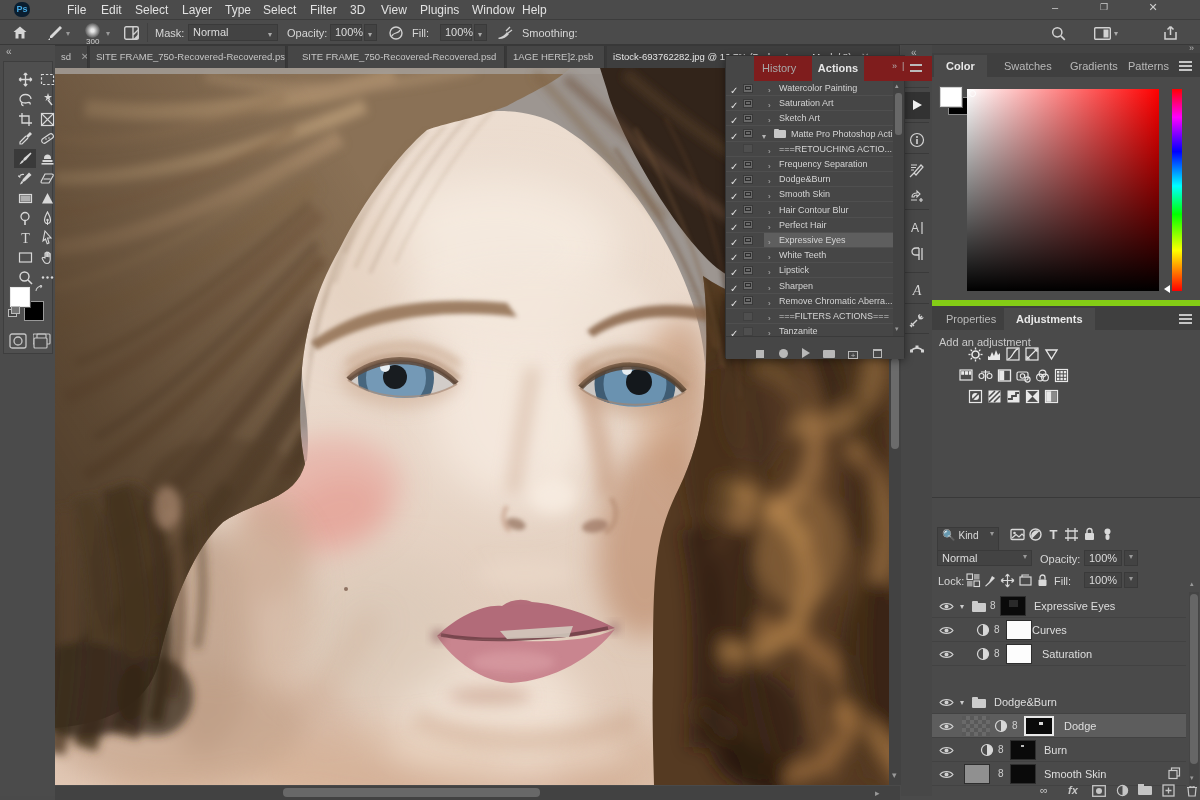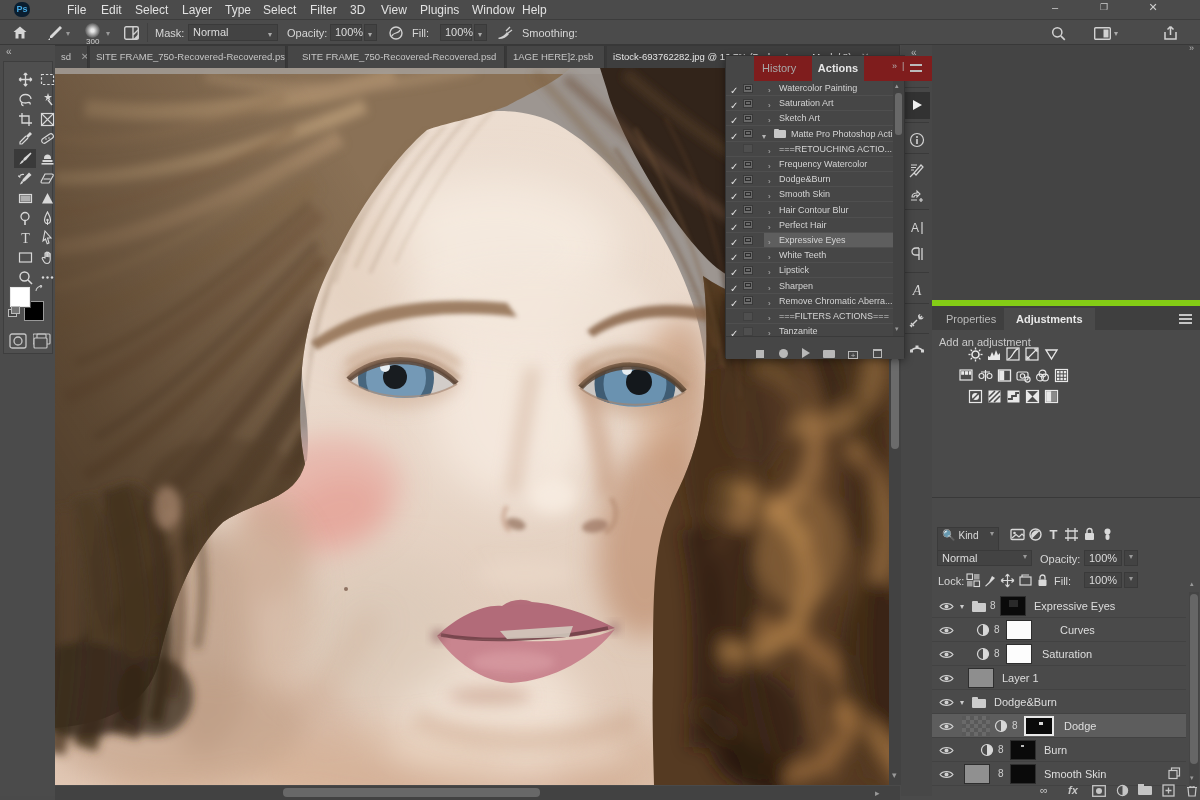--- a/index.html
+++ b/index.html
@@ -612,20 +612,37 @@
     <div class="abs" style="left:3px;top:164px;width:25px;height:1px;background:#3a3a3a;"></div>
     <div class="abs" style="left:3px;top:227px;width:25px;height:1px;background:#3a3a3a;"></div>
     <div class="abs" style="left:3px;top:258px;width:25px;height:1px;background:#3a3a3a;"></div>
     <div class="abs" style="left:3px;top:288px;width:25px;height:1px;background:#3a3a3a;"></div>
   </div>
 
   <div id="rdock" class="abs">
     <div style="position:absolute;left:0;top:0;width:268px;height:10px;background:#444;">
         <div style="position:absolute;right:6px;top:-2px;color:#b5b5b5;font-size:9px;">»</div>
       </div>
+    <div class="panel" style="top:8px;height:247px;">
+    <div class="ptabs">
+          <div class="ptab active" style="left:2px;">Color</div>
+          <div class="ptab" style="left:60px;">Swatches</div>
+          <div class="ptab" style="left:126px;">Gradients</div>
+          <div class="ptab" style="left:188px;padding:0 8px;">Patterns</div>
+          <div class="hamb" style="top:8px;"></div>
+        </div>
+    <div style="position:absolute;left:0;top:24px;width:268px;height:228px;background:#4a4a4a;">
+    <div style="position:absolute;left:16px;top:20px;width:20px;height:18px;background:#000;border:1px solid #8a8a8a;"></div>
+    <div style="position:absolute;left:8px;top:10px;width:22px;height:20px;background:#fff;border:1px solid #d0d0d0;outline:1px solid #555;"></div>
+    <div style="position:absolute;left:35px;top:12px;width:192px;height:202px;background:linear-gradient(to bottom, rgba(0,0,0,0) 0%, #000 100%),linear-gradient(to right, #fff 0%, #f00 100%);"></div>
+    <div style="position:absolute;left:37px;top:13px;width:7px;height:7px;border:1px solid #fff;border-radius:50%;"></div>
+    <div style="position:absolute;left:240px;top:12px;width:10px;height:202px;background:linear-gradient(to bottom,#f00,#f0f 14%,#00f 31%,#0ff 48%,#0f0 62%,#ff0 80%,#f00 100%);"></div>
+    <div style="position:absolute;left:232px;top:208px;width:0;height:0;border-right:6px solid #fff;border-top:4px solid transparent;border-bottom:4px solid transparent;"></div>
+    </div>
+      </div>
     <div class="panel" style="top:255px;height:197px;border-top:6px solid #84cc16;">
     <div class="ptabs">
           <div class="ptab" style="left:2px;">Properties</div>
           <div class="ptab active" style="left:72px;">Adjustments</div>
           <div class="hamb" style="top:8px;"></div>
         </div>
     <div style="position:absolute;left:0;top:24px;width:268px;height:173px;background:#4a4a4a;">
     <div style="position:absolute;left:7px;top:6px;font-size:11px;color:#c9c9c9;">Add an adjustment</div>
     <svg style="position:absolute;left:36px;top:17px;" width="15" height="15" viewBox="0 0 15 15">
             <circle cx="7.5" cy="7.5" r="3.5" fill="none" stroke="#e8e8e8" stroke-width="1.6"></circle>
@@ -794,44 +811,36 @@
               <circle cx="7.5" cy="5.5" r="2" fill="#d0d0d0"></circle>
             </svg>
             <span style="position:absolute;left:44px;top:5px;width:14px;height:14px;">
               <svg width="14" height="14" viewBox="0 0 14 14" style="position:absolute;left:0;top:0;">
                 <circle cx="7" cy="7" r="5.5" fill="none" stroke="#d8d8d8" stroke-width="1.2"></circle>
                 <path d="M7,1.5 A5.5,5.5 0 0 1 7,12.5 Z" fill="#d8d8d8"></path>
               </svg>
             </span>
             <span style="position:absolute;left:62px;top:6px;font-size:10px;color:#cfcfcf;">8</span>
             <div class="thumbbox" style="left:74px;background:#fdfdfd;"></div>
-            <span style="position:absolute;left:128px;top:6px;">Curves</span>
+            <span style="position:absolute;left:100px;top:6px;">Curves</span>
           </div>
     <div class="lrow" style="top:120px;">
             <svg class="eyeic" width="15" height="11" viewBox="0 0 15 11" style="position:absolute;left:7px;top:7px;">
               <path d="M1,5.5 C4,1.5 11,1.5 14,5.5 C11,9.5 4,9.5 1,5.5 Z" fill="none" stroke="#d0d0d0" stroke-width="1.2"></path>
               <circle cx="7.5" cy="5.5" r="2" fill="#d0d0d0"></circle>
             </svg>
             <span style="position:absolute;left:44px;top:5px;width:14px;height:14px;">
               <svg width="14" height="14" viewBox="0 0 14 14" style="position:absolute;left:0;top:0;">
                 <circle cx="7" cy="7" r="5.5" fill="none" stroke="#d8d8d8" stroke-width="1.2"></circle>
                 <path d="M7,1.5 A5.5,5.5 0 0 1 7,12.5 Z" fill="#d8d8d8"></path>
               </svg>
             </span>
             <span style="position:absolute;left:62px;top:6px;font-size:10px;color:#cfcfcf;">8</span>
             <div class="thumbbox" style="left:74px;background:#fdfdfd;"></div>
             <span style="position:absolute;left:110px;top:6px;">Saturation</span>
-          </div>
-    <div class="lrow" style="top:144px;">
-            <svg class="eyeic" width="15" height="11" viewBox="0 0 15 11" style="position:absolute;left:7px;top:7px;">
-              <path d="M1,5.5 C4,1.5 11,1.5 14,5.5 C11,9.5 4,9.5 1,5.5 Z" fill="none" stroke="#d0d0d0" stroke-width="1.2"></path>
-              <circle cx="7.5" cy="5.5" r="2" fill="#d0d0d0"></circle>
-            </svg>
-            <div class="thumbbox" style="left:36px;background:#8e8e8e;"></div>
-            <span style="position:absolute;left:70px;top:6px;">Layer 1</span>
           </div>
     <div class="lrow" style="top:168px;">
             <svg class="eyeic" width="15" height="11" viewBox="0 0 15 11" style="position:absolute;left:7px;top:7px;">
               <path d="M1,5.5 C4,1.5 11,1.5 14,5.5 C11,9.5 4,9.5 1,5.5 Z" fill="none" stroke="#d0d0d0" stroke-width="1.2"></path>
               <circle cx="7.5" cy="5.5" r="2" fill="#d0d0d0"></circle>
             </svg>
             <span style="position:absolute;left:28px;top:8px;color:#ccc;font-size:8px;">▾</span>
             <span style="position:absolute;left:40px;top:9px;">
               <span style="position:absolute;width:14px;height:9px;background:#ccc;border-radius:1px;"></span>
               <span style="position:absolute;top:-2px;width:6px;height:3px;background:#ccc;border-radius:1px;"></span>
@@ -965,21 +974,21 @@
     <span class="abox" style="background:#4f4f4f;border-color:#404040;"></span>
     <span class="aarr">›</span>
     <span class="atext">===RETOUCHING ACTIO...</span>
     </div>
     <div class="arow" style="top:101.0px;">
     <span class="achk">✓</span>
     <span class="abox">
           <span style="display:block;width:6px;height:4px;border:1px solid #2c2c2c;margin:1px auto 0;"></span>
         </span>
     <span class="aarr">›</span>
-    <span class="atext">Frequency Watercolor</span>
+    <span class="atext">Frequency Separation</span>
     </div>
     <div class="arow" style="top:116.2px;">
     <span class="achk">✓</span>
     <span class="abox">
           <span style="display:block;width:6px;height:4px;border:1px solid #2c2c2c;margin:1px auto 0;"></span>
         </span>
     <span class="aarr">›</span>
     <span class="atext">Dodge&amp;Burn</span>
     </div>
     <div class="arow" style="top:131.4px;">

